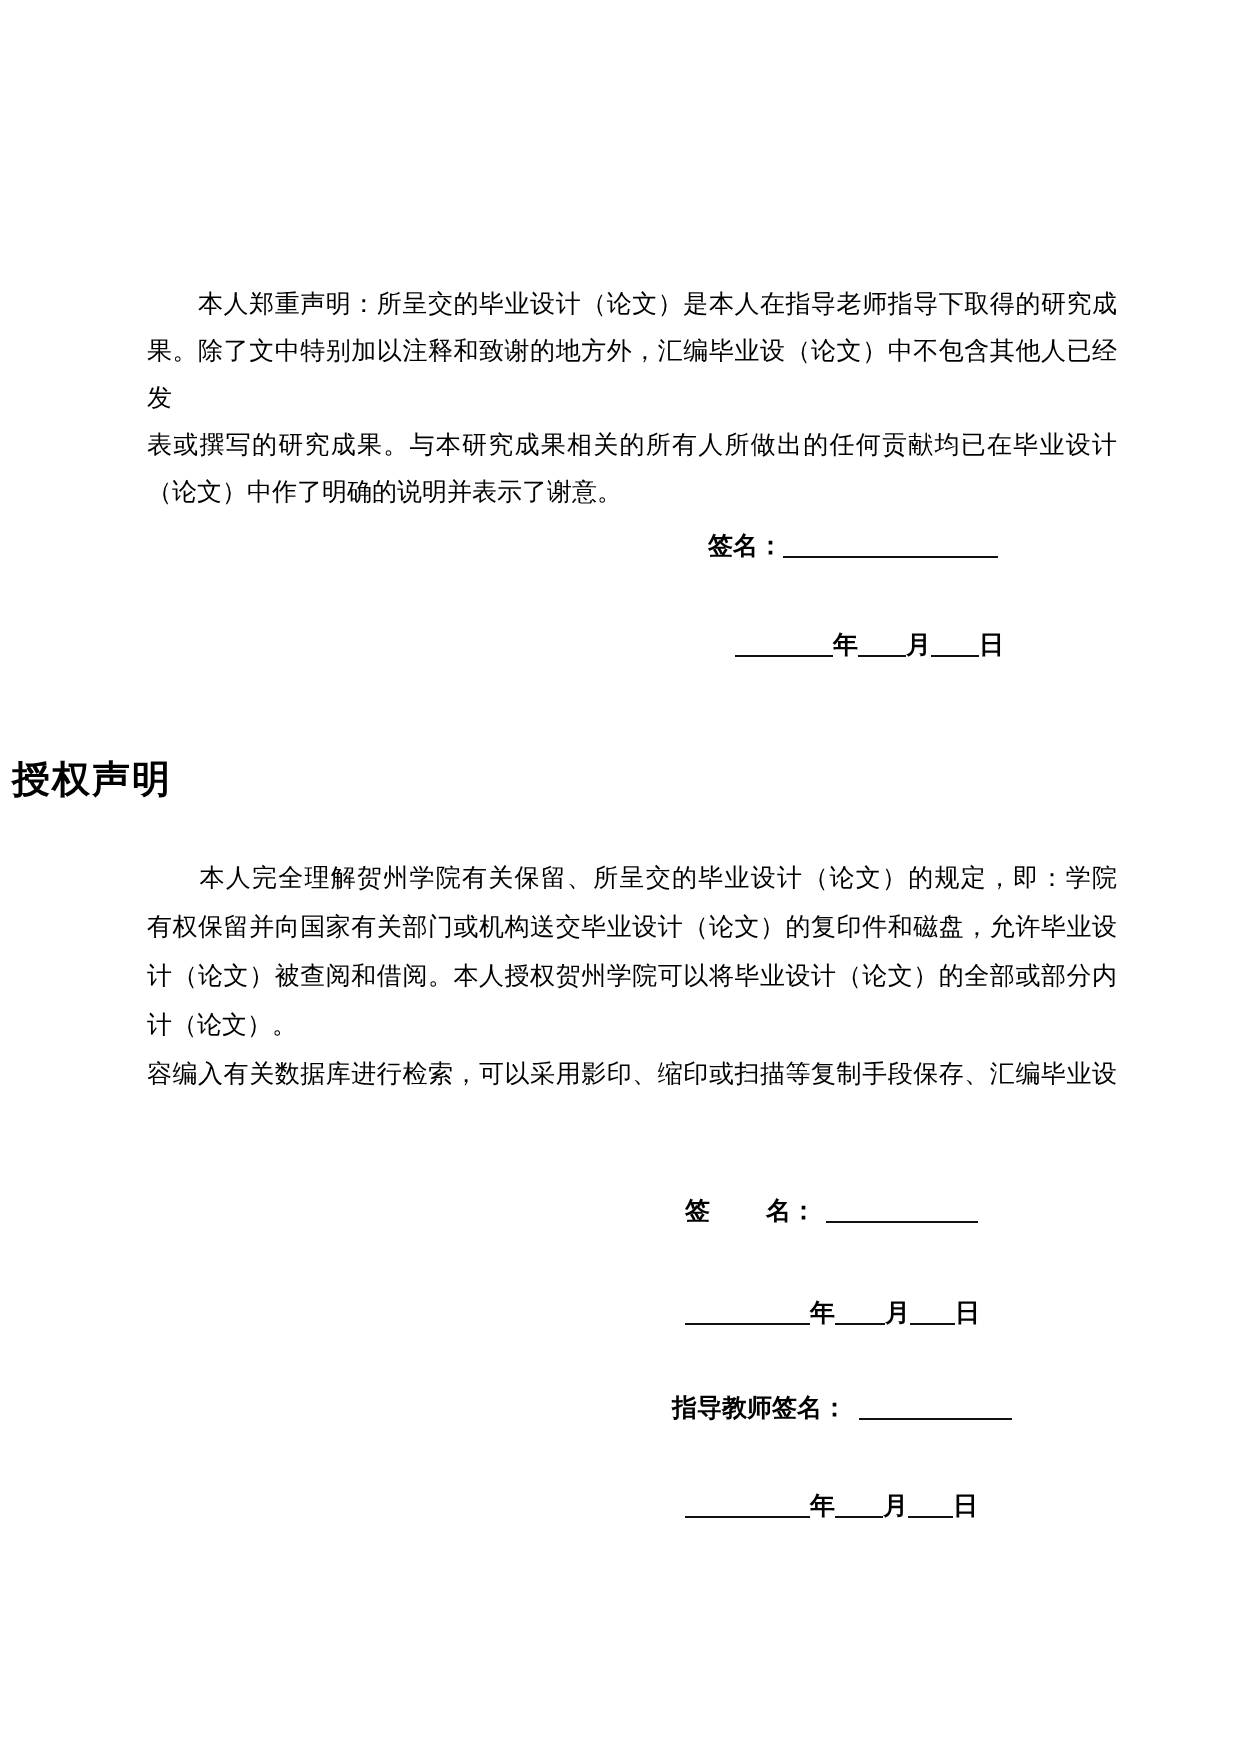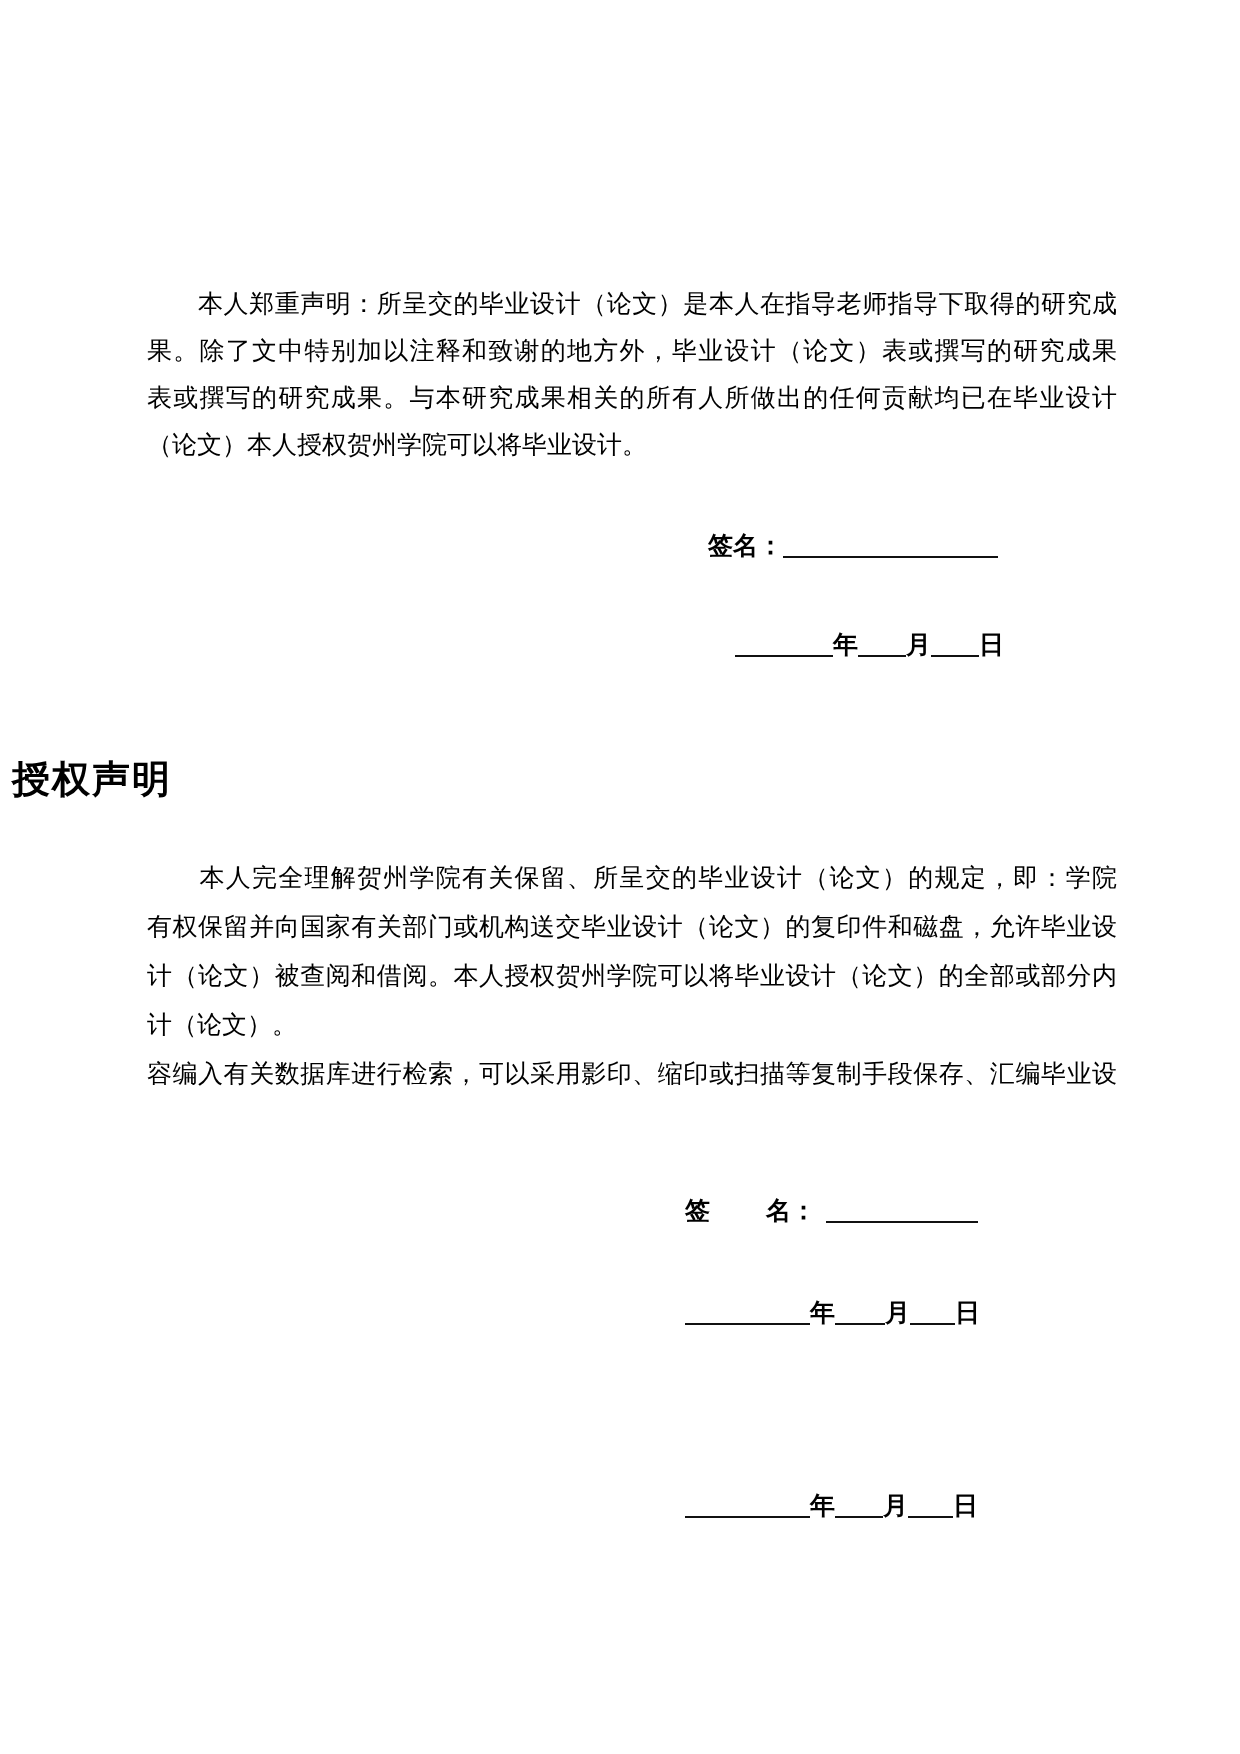--- a/index.html
+++ b/index.html
@@ -45,23 +45,23 @@
   }
   .sp { display:inline-block; }
 </style>
 </head>
 <body>
 
 <div class="page">
 
   <div class="para" id="para1">
       <div class="tline">　　本人郑重声明：所呈交的毕业设计（论文）是本人在指导老师指导下取得的研究成</div>
-      <div class="tline">果。除了文中特别加以注释和致谢的地方外，毕业设计（论文）表或撰写的研究成果</div>
+      <div class="tline">果。除了文中特别加以注释和致谢的地方外，汇编毕业设（论文）中不包含其他人已经发</div>
       <div class="tline">表或撰写的研究成果。与本研究成果相关的所有人所做出的任何贡献均已在毕业设计</div>
-      <div class="tline last">（论文）本人授权贺州学院可以将毕业设计。</div>
+      <div class="tline last">（论文）中作了明确的说明并表示了谢意。</div>
     </div>
 
   <div class="fline" style="left:708px; top:530px;">
     <span>签名：</span><span class="ul" style="width:215px;"></span>
   </div>
 
   <div class="fline" style="left:735px; top:629px;">
     <span class="ul" style="width:98px;"></span><span>年</span><span class="ul" style="width:48px;"></span><span>月</span><span class="ul" style="width:48px;"></span><span>日</span>
   </div>
 
@@ -77,18 +77,21 @@
 
 
   <div class="fline" style="left:685px; top:1195px;">
     <span>签</span><span class="sp" style="width:56px;"></span><span>名：</span><span class="sp" style="width:10px;"></span><span class="ul" style="width:152px;"></span>
   </div>
 
   <div class="fline" style="left:685px; top:1297px;">
     <span class="ul" style="width:125px;"></span><span>年</span><span class="ul" style="width:50px;"></span><span>月</span><span class="ul" style="width:45px;"></span><span>日</span>
   </div>
 
+  <div class="fline" style="left:672px; top:1392px;">
+    <span>指导教师签名：</span><span class="sp" style="width:12px;"></span><span class="ul" style="width:153px;"></span>
+  </div>
 
   <div class="fline" style="left:685px; top:1490px;">
     <span class="ul" style="width:125px;"></span><span>年</span><span class="ul" style="width:48px;"></span><span>月</span><span class="ul" style="width:45px;"></span><span>日</span>
   </div>
 
 </div>
 
 </body></html>

